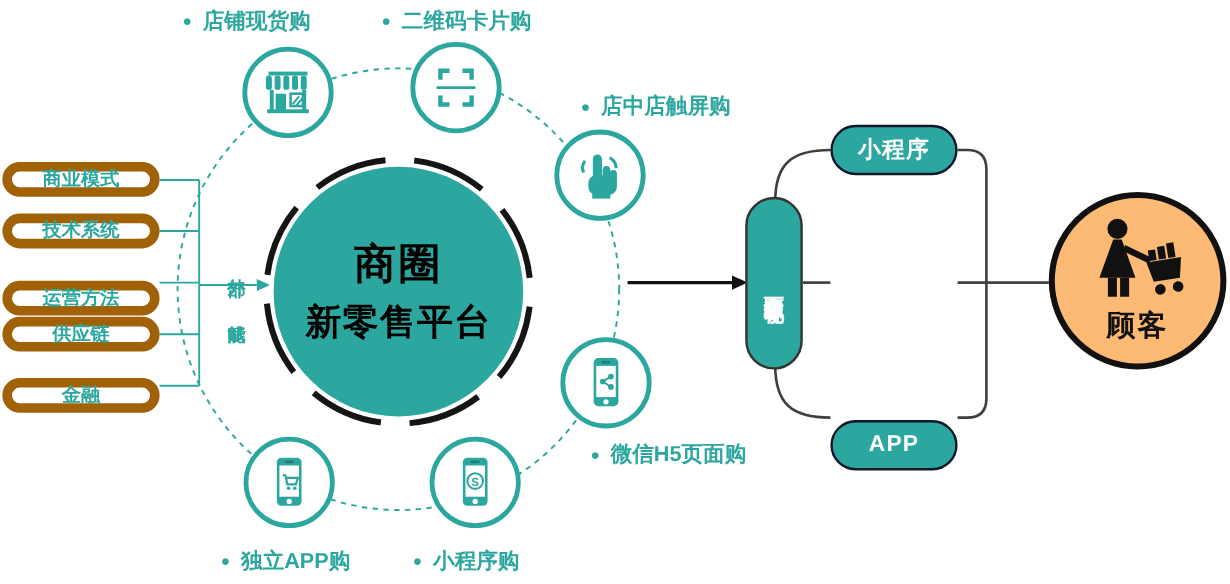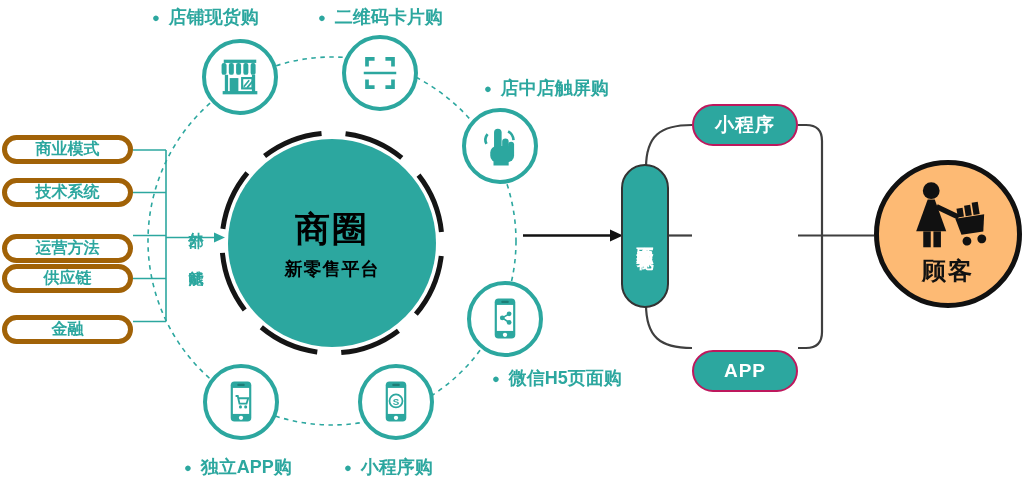--- a/index.html
+++ b/index.html
@@ -12,21 +12,21 @@
   #bg-svg { position: absolute; left: 0; top: 0; z-index: 0; }
 
   
   .center-circle {
     position: absolute; left: 228px; top: 139px; width: 208px; height: 208px;
     background: #2CA79F; border-radius: 50%;
     display: flex; flex-direction: column; align-items: center; justify-content: center;
     z-index: 2; color: #000000; text-align: center;
   }
   .center-title { font-size: 35px; font-weight: bold; letter-spacing: 2px; }
-  .center-subtitle { font-size: 18px; font-weight: bold; margin-top: 4px; letter-spacing: 1px; }
+  .center-subtitle { font-size: 30px; font-weight: bold; margin-top: 4px; letter-spacing: 1px; }
 
   
   .node {
     position: absolute; width: 76px; height: 76px; border-radius: 50%;
     border: 4px solid #2CA79F; background: #fff; z-index: 2;
     display: flex; align-items: center; justify-content: center;
   }
   .node-store { left: 202px; top: 39px; }
   .node-qr { left: 342px; top: 35px; }
   .node-touch { left: 462px; top: 108px; }
@@ -43,21 +43,21 @@
   .lbl-store { left: 152px; top: 5px; }
   .lbl-qr { left: 318px; top: 5px; }
   .lbl-touch { left: 484px; top: 76px; }
   .lbl-h5 { left: 492px; top: 366px; }
   .lbl-app { left: 184px; top: 455px; }
   .lbl-mini { left: 344px; top: 455px; }
 
   
   .lbox {
     position: absolute; left: 2px; width: 131px; height: 29px;
-    border: 5px solid #a16207; border-radius: 16px; background: #fff;
+    border: 8px solid #a16207; border-radius: 16px; background: #fff;
     color: #2CA79F; font-size: 16px; font-weight: bold;
     display: flex; align-items: center; justify-content: center; z-index: 2;
   }
   .lbox-1 { top: 135px; } .lbox-2 { top: 178px; } .lbox-3 { top: 221px; margin-top: 13px; }
   .lbox-4 { top: 264px; } .lbox-5 { top: 315px; }
 
   
   .ext-label {
     position: absolute; left: 188px; width: 17px; z-index: 2;
     color: #2CA79F; font-weight: bold; font-size: 15px; line-height: 17px;
@@ -74,21 +74,21 @@
     display: flex; align-items: center; justify-content: center;
   }
   .digit-pill span {
     writing-mode: vertical-rl; text-orientation: upright;
     color: #fff; font-weight: bold; font-size: 17px; letter-spacing: 1px;
   }
 
   
   .out-pill {
     position: absolute; left: 692px; width: 106px; height: 42px;
-    background: #2CA79F; border: 2px solid #be185d; border-radius: 22px; z-index: 2;
+    background: #2CA79F; border: 2px solid #0f172a; border-radius: 22px; z-index: 2;
     color: #fff; font-weight: bold; font-size: 19px;
     display: flex; align-items: center; justify-content: center; letter-spacing: 1px;
   }
   .pill-miniprogram { top: 104px; }
   .pill-weimall { top: 214px; }
   .pill-app { top: 327px; margin-top: 23px; }
 
   
   .customer {
     position: absolute; left: 874px; top: 160px; width: 148px; height: 148px;

